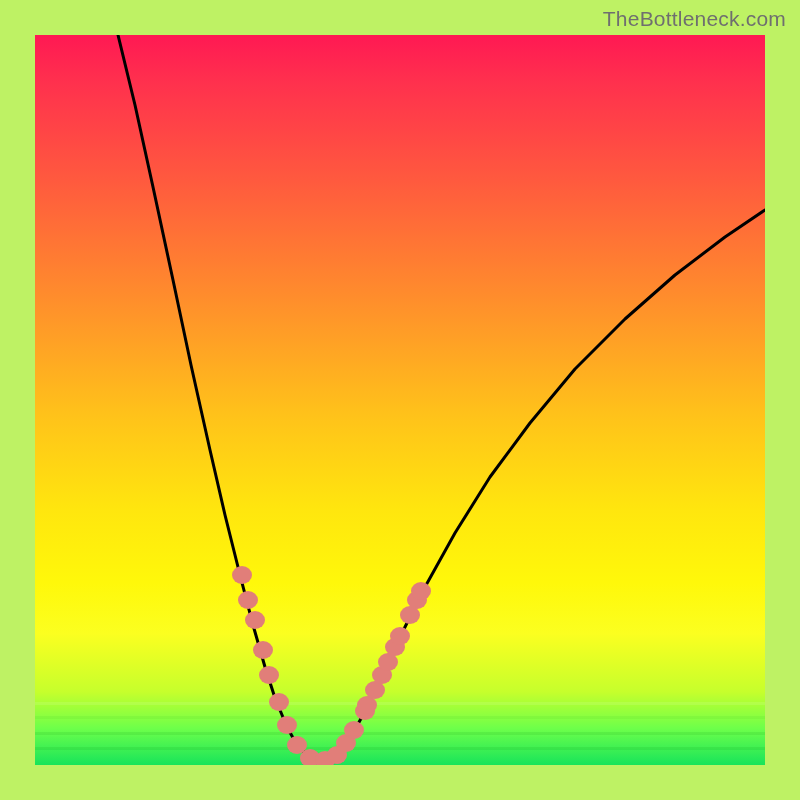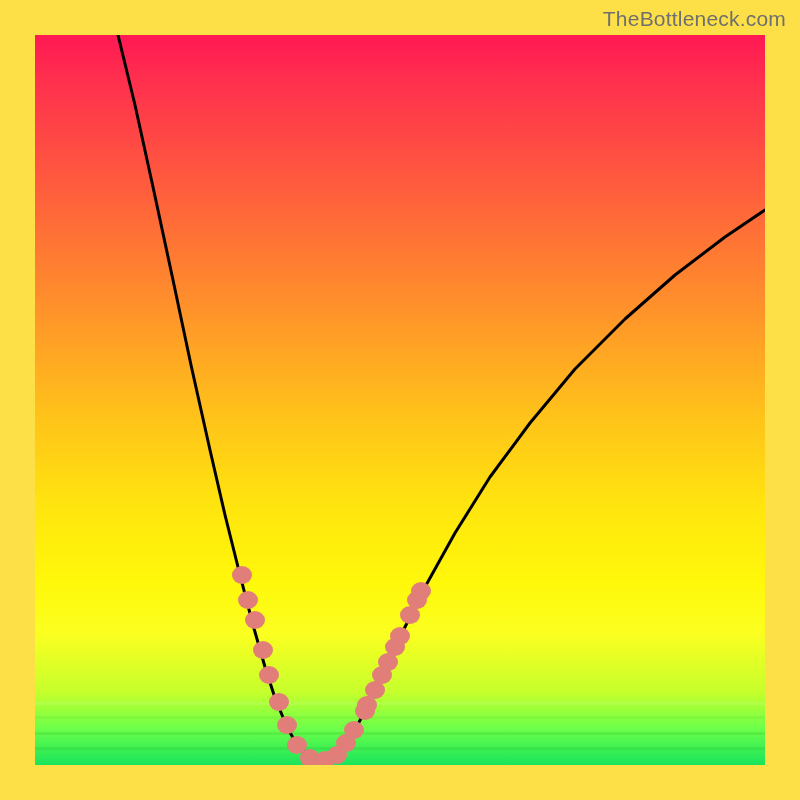--- a/index.html
+++ b/index.html
@@ -10,21 +10,21 @@
     background: #000;
     overflow: hidden;
     font-family: Arial, Helvetica, sans-serif;
   }
   .frame {
     position: absolute;
     left: 0;
     top: 0;
     width: 800px;
     height: 800px;
-    background: #fde047;
+    background: #bef264;
   }
   .plot-area {
     position: absolute;
     left: 35px;
     top: 35px;
     width: 730px;
     height: 730px;
     overflow: hidden;
   }
   

